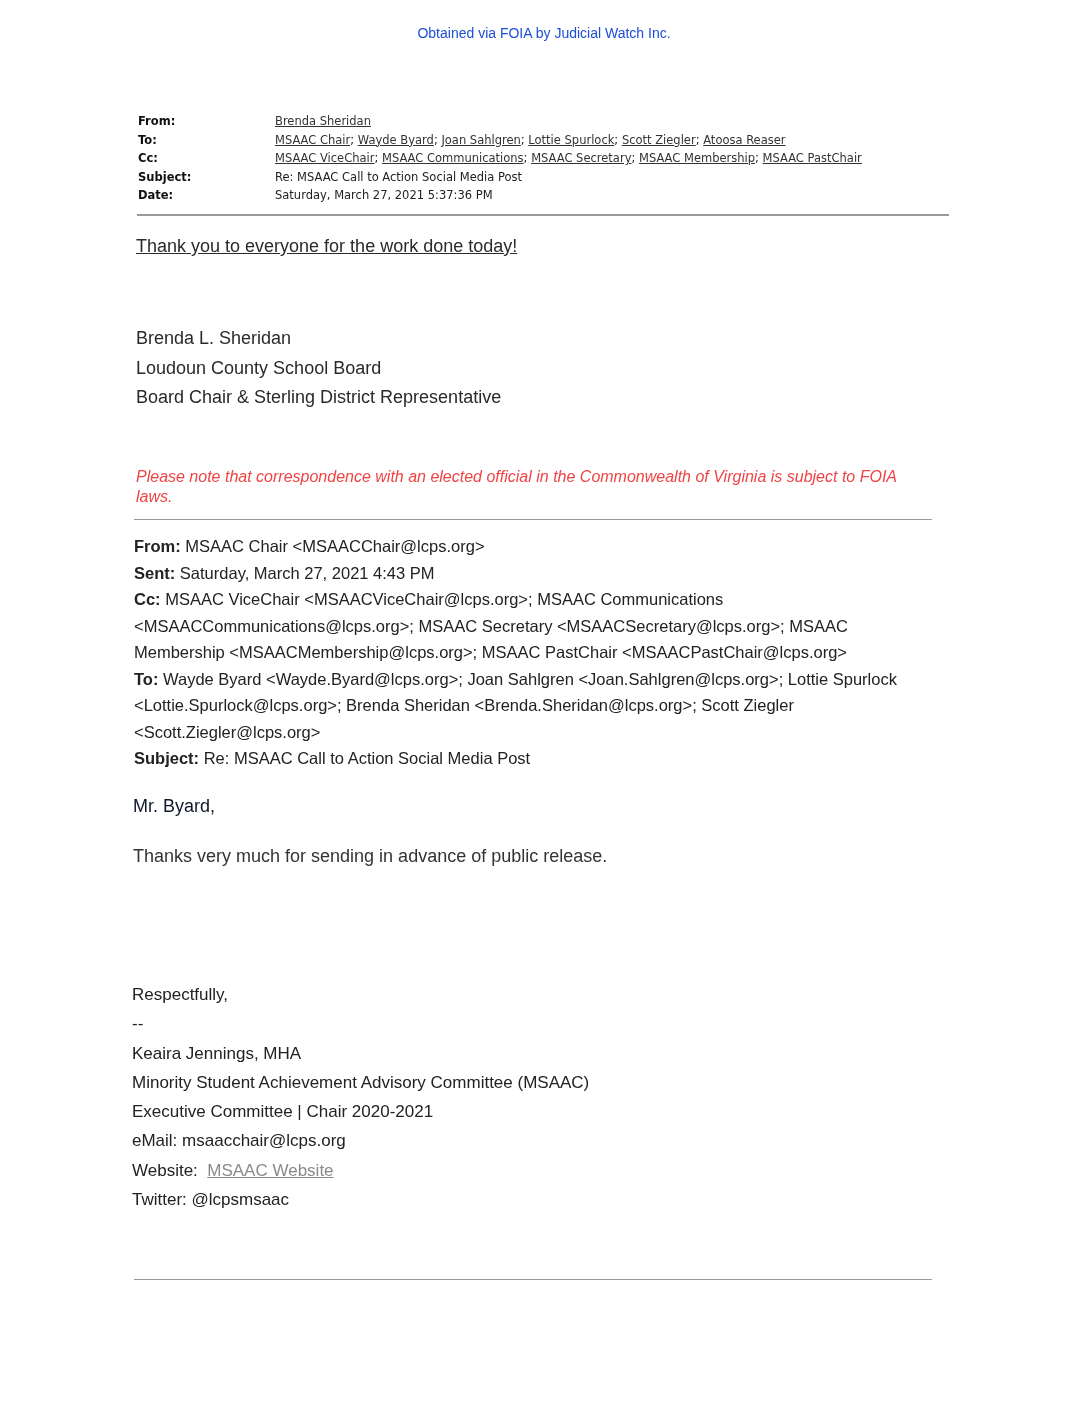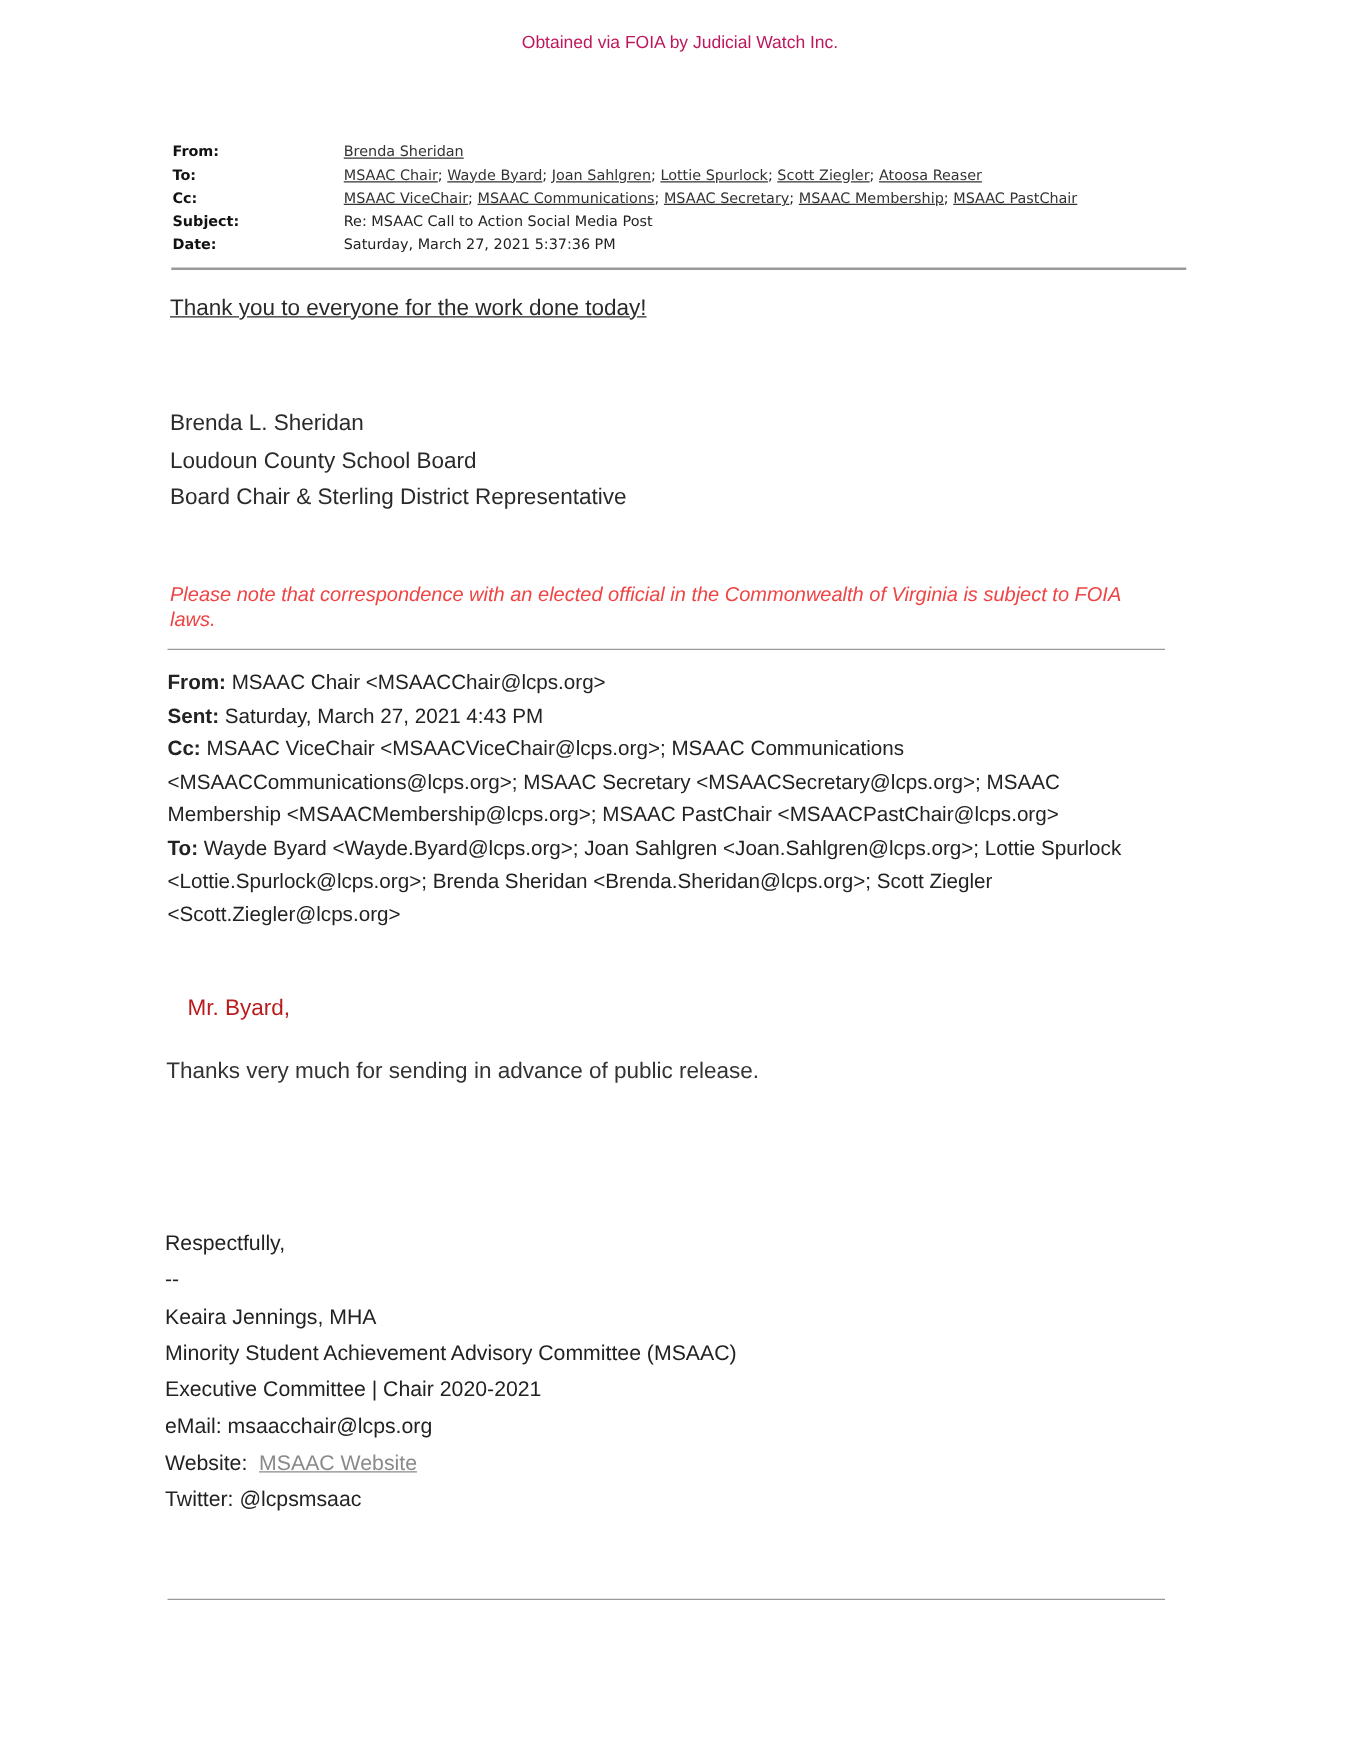--- a/index.html
+++ b/index.html
@@ -1,36 +1,36 @@
 <!DOCTYPE html>
 <html><head>
   <meta charset="utf-8">
   <style>
     html, body { margin: 0; padding: 0; background: #ffffff; }
     body { width: 1088px; height: 1408px; position: relative; overflow: hidden; color: #1a1a1a; }
     .watermark { position: absolute; top: 25px; left: 0; width: 1088px; text-align: center;
-      font-family: "Liberation Sans", sans-serif; font-size: 14px; color: #be185d; }
+      font-family: "Liberation Sans", sans-serif; font-size: 14px; color: #1d4ed8; }
     .hdr { position: absolute; left: 138px; top: 112px; width: 810px;
       font-family: "DejaVu Sans", sans-serif; font-size: 11.5px; line-height: 18.5px; }
     .hdr-row { display: flex; white-space: nowrap; }
     .hdr-label { width: 137px; font-weight: bold; color: #111; }
     .hdr-val { color: #222; text-align: center; }
     .hdr-val a, .link { color: #333; text-decoration: underline; }
     .rule-thick { position: absolute; left: 137px; top: 214px; width: 812px; height: 2px; background: #9a9a9a; }
     .body-text { position: absolute; font-family: "Liberation Sans", sans-serif; color: #2a2a2a; font-size: 18px; }
     .t1 { left: 136px; top: 236px; text-decoration: underline; }
     .sig1 { left: 136px; top: 324px; line-height: 29.5px; }
     .notice { left: 136px; top: 467px; width: 800px; font-style: italic; font-size: 16px; line-height: 20px; color: #ef4444; }
     .rule-thin { position: absolute; left: 134px; width: 798px; height: 1px; background: #9a9a9a; }
     .r2 { top: 519px; }
     .r3 { top: 1279px; }
     .fwd { position: absolute; left: 134px; top: 533px; width: 800px;
       font-family: "Liberation Sans", sans-serif; font-size: 16.5px; line-height: 26.5px; color: #222; }
     .fwd b { font-weight: bold; }
-    .greet { left: 150px; top: 796px; font-size: 18px; color: #b91c1c; }
+    .greet { left: 133px; top: 796px; font-size: 18px; color: #0f172a; }
     .thanks { left: 133px; top: 846px; font-size: 18px; color: #333; }
     .sig2 { position: absolute; left: 132px; top: 980px; font-family: "Liberation Sans", sans-serif;
       font-size: 17px; line-height: 29.3px; color: #222; }
     .sig2 .link { color: #8a8a8a; }
   </style>
 </head>
 <body>
 
 <div class="watermark">Obtained via FOIA by Judicial Watch Inc.</div>
 
@@ -73,20 +73,21 @@
 
 <div class="body-text notice">Please note that correspondence with an elected official in the Commonwealth of Virginia is subject to FOIA laws.</div>
 
 <div class="rule-thin r2"></div>
 
 <div class="fwd">
   <div><b>From:</b> <span>MSAAC Chair &lt;MSAACChair@lcps.org&gt;</span></div>
   <div><b>Sent:</b> <span>Saturday, March 27, 2021 4:43 PM</span></div>
   <div><b>Cc:</b> <span>MSAAC ViceChair &lt;MSAACViceChair@lcps.org&gt;; MSAAC Communications &lt;MSAACCommunications@lcps.org&gt;; MSAAC Secretary &lt;MSAACSecretary@lcps.org&gt;; MSAAC Membership &lt;MSAACMembership@lcps.org&gt;; MSAAC PastChair &lt;MSAACPastChair@lcps.org&gt;</span></div>
   <div><b>To:</b> <span>Wayde Byard &lt;Wayde.Byard@lcps.org&gt;; Joan Sahlgren &lt;Joan.Sahlgren@lcps.org&gt;; Lottie Spurlock &lt;Lottie.Spurlock@lcps.org&gt;; Brenda Sheridan &lt;Brenda.Sheridan@lcps.org&gt;; Scott Ziegler &lt;Scott.Ziegler@lcps.org&gt;</span></div>
+  <div><b>Subject:</b> <span>Re: MSAAC Call to Action Social Media Post</span></div>
 </div>
 
 <div class="body-text greet">Mr. Byard,</div>
 <div class="body-text thanks">Thanks very much for sending in advance of public release.</div>
 
 <div class="sig2">
   <div>Respectfully,</div>
   <div>--</div>
   <div>Keaira Jennings, MHA</div>
   <div>Minority Student Achievement Advisory Committee (MSAAC)</div>

